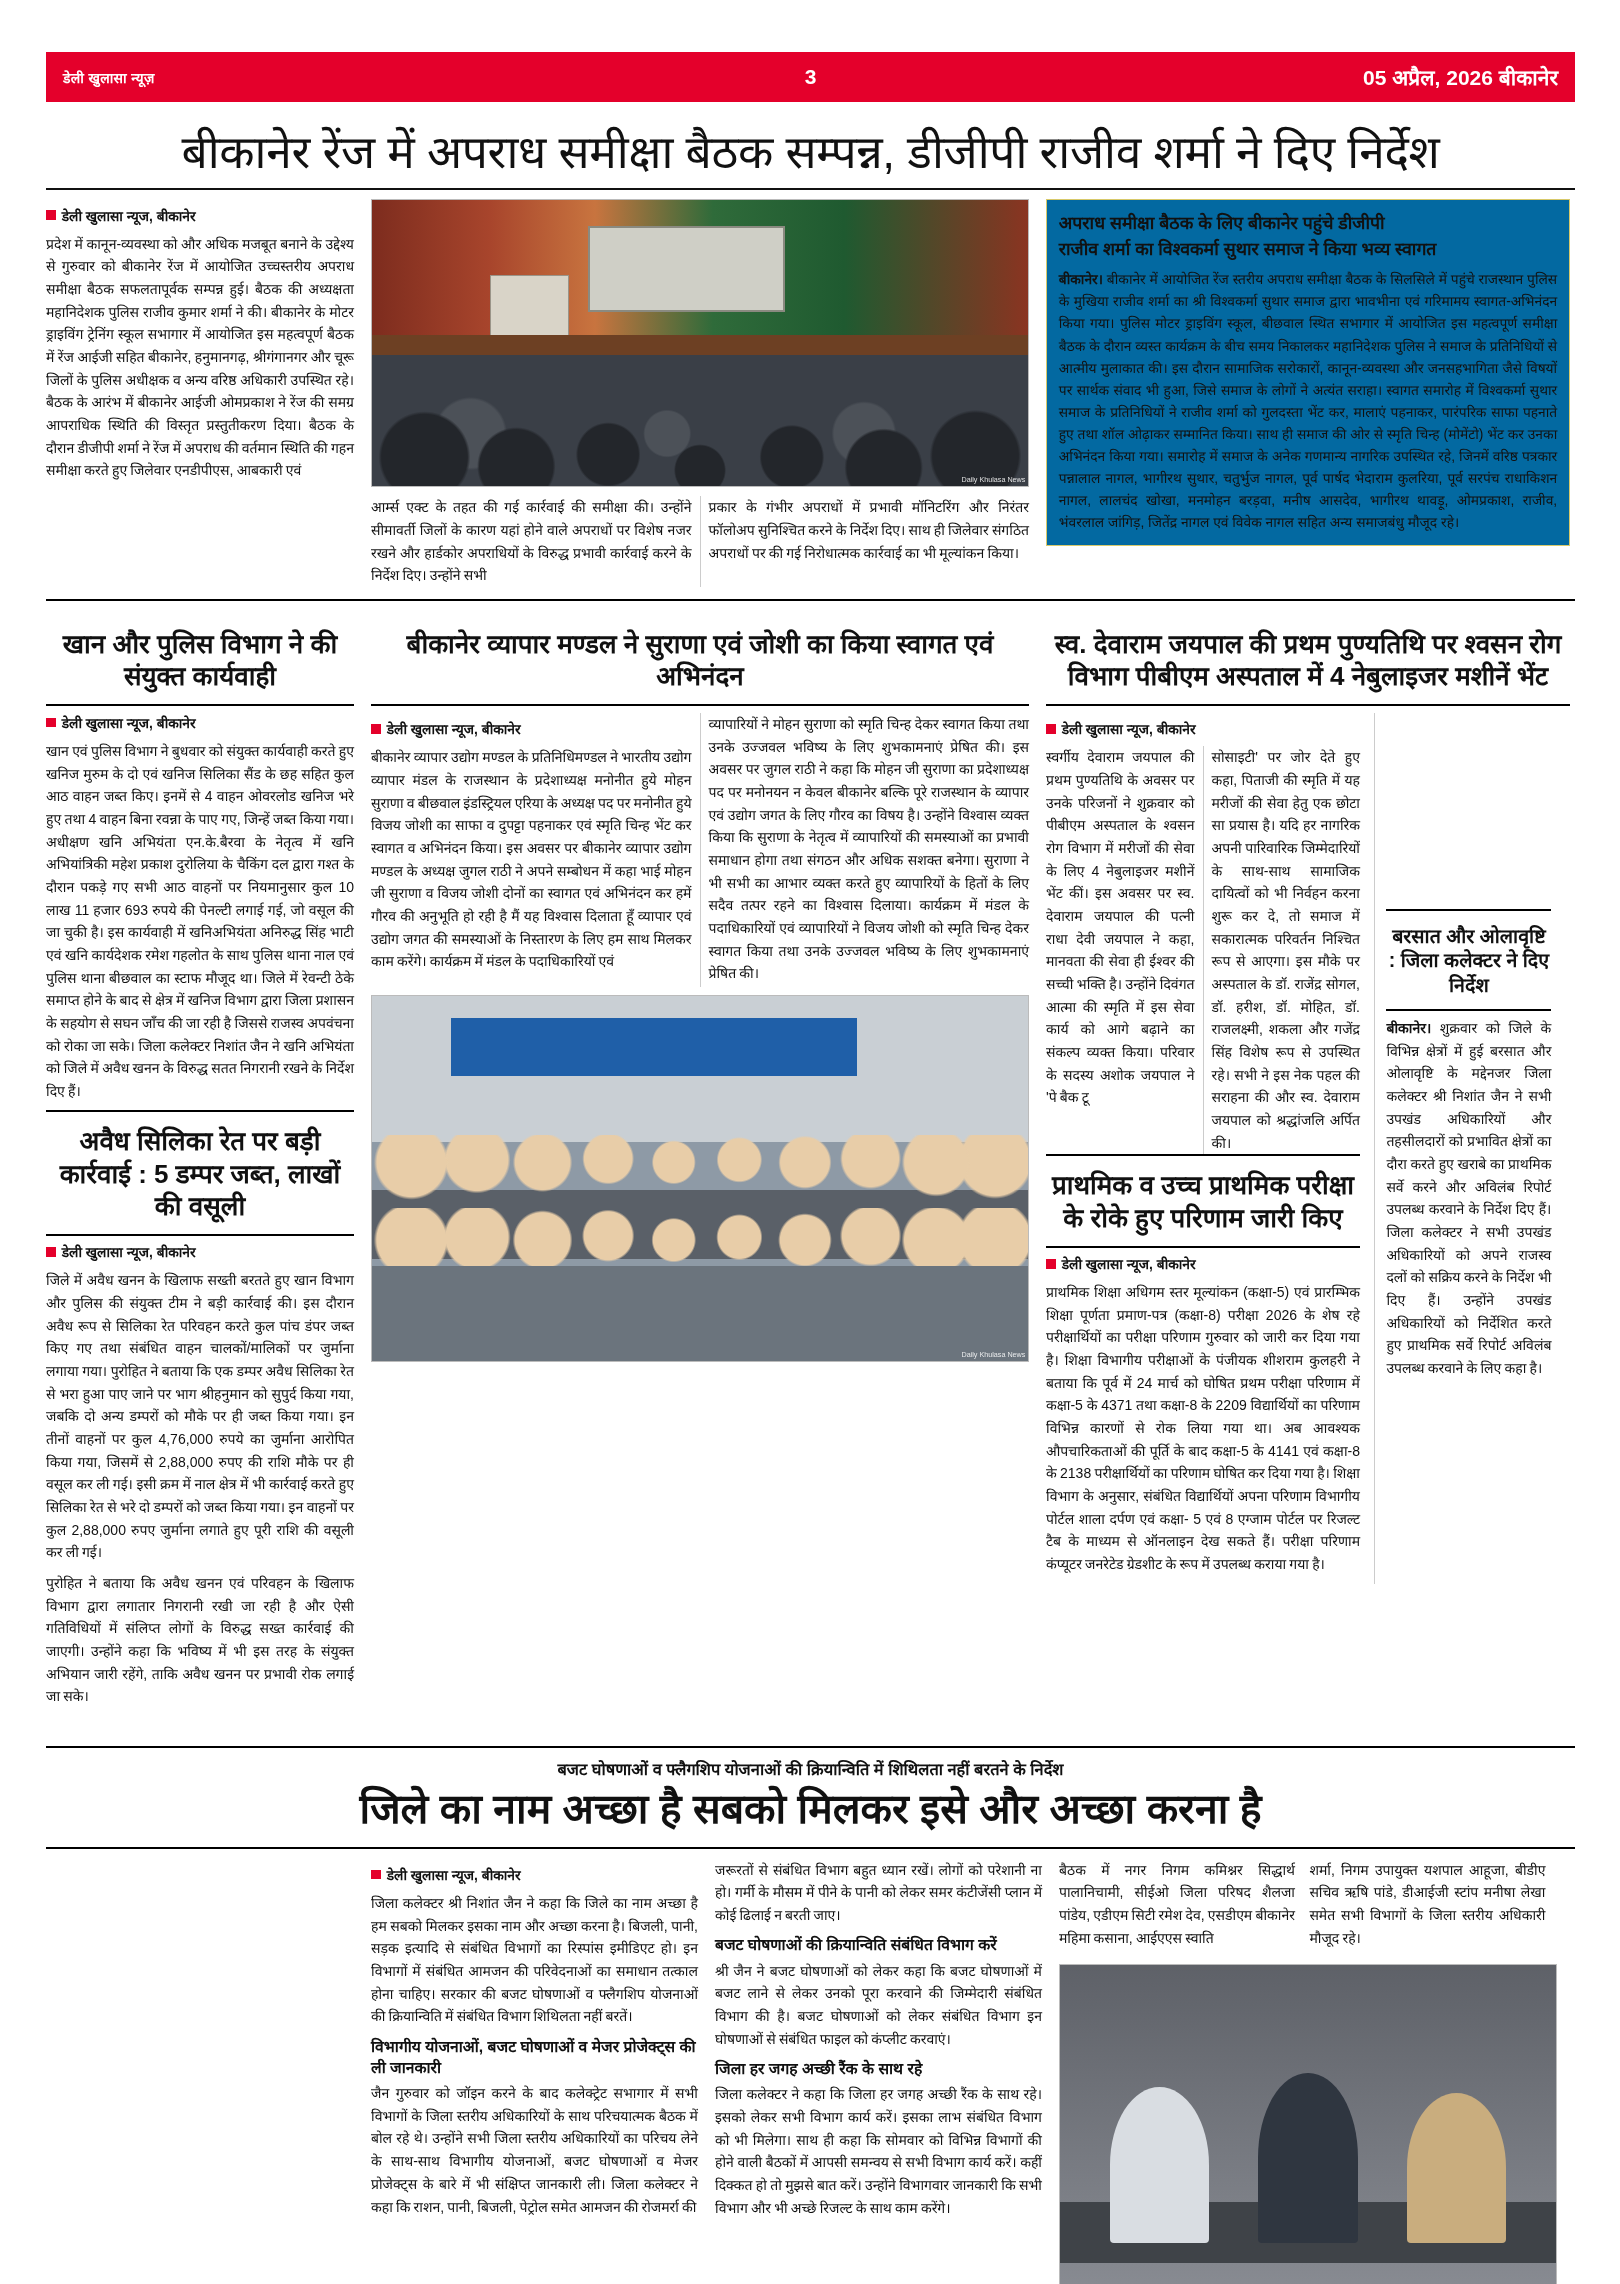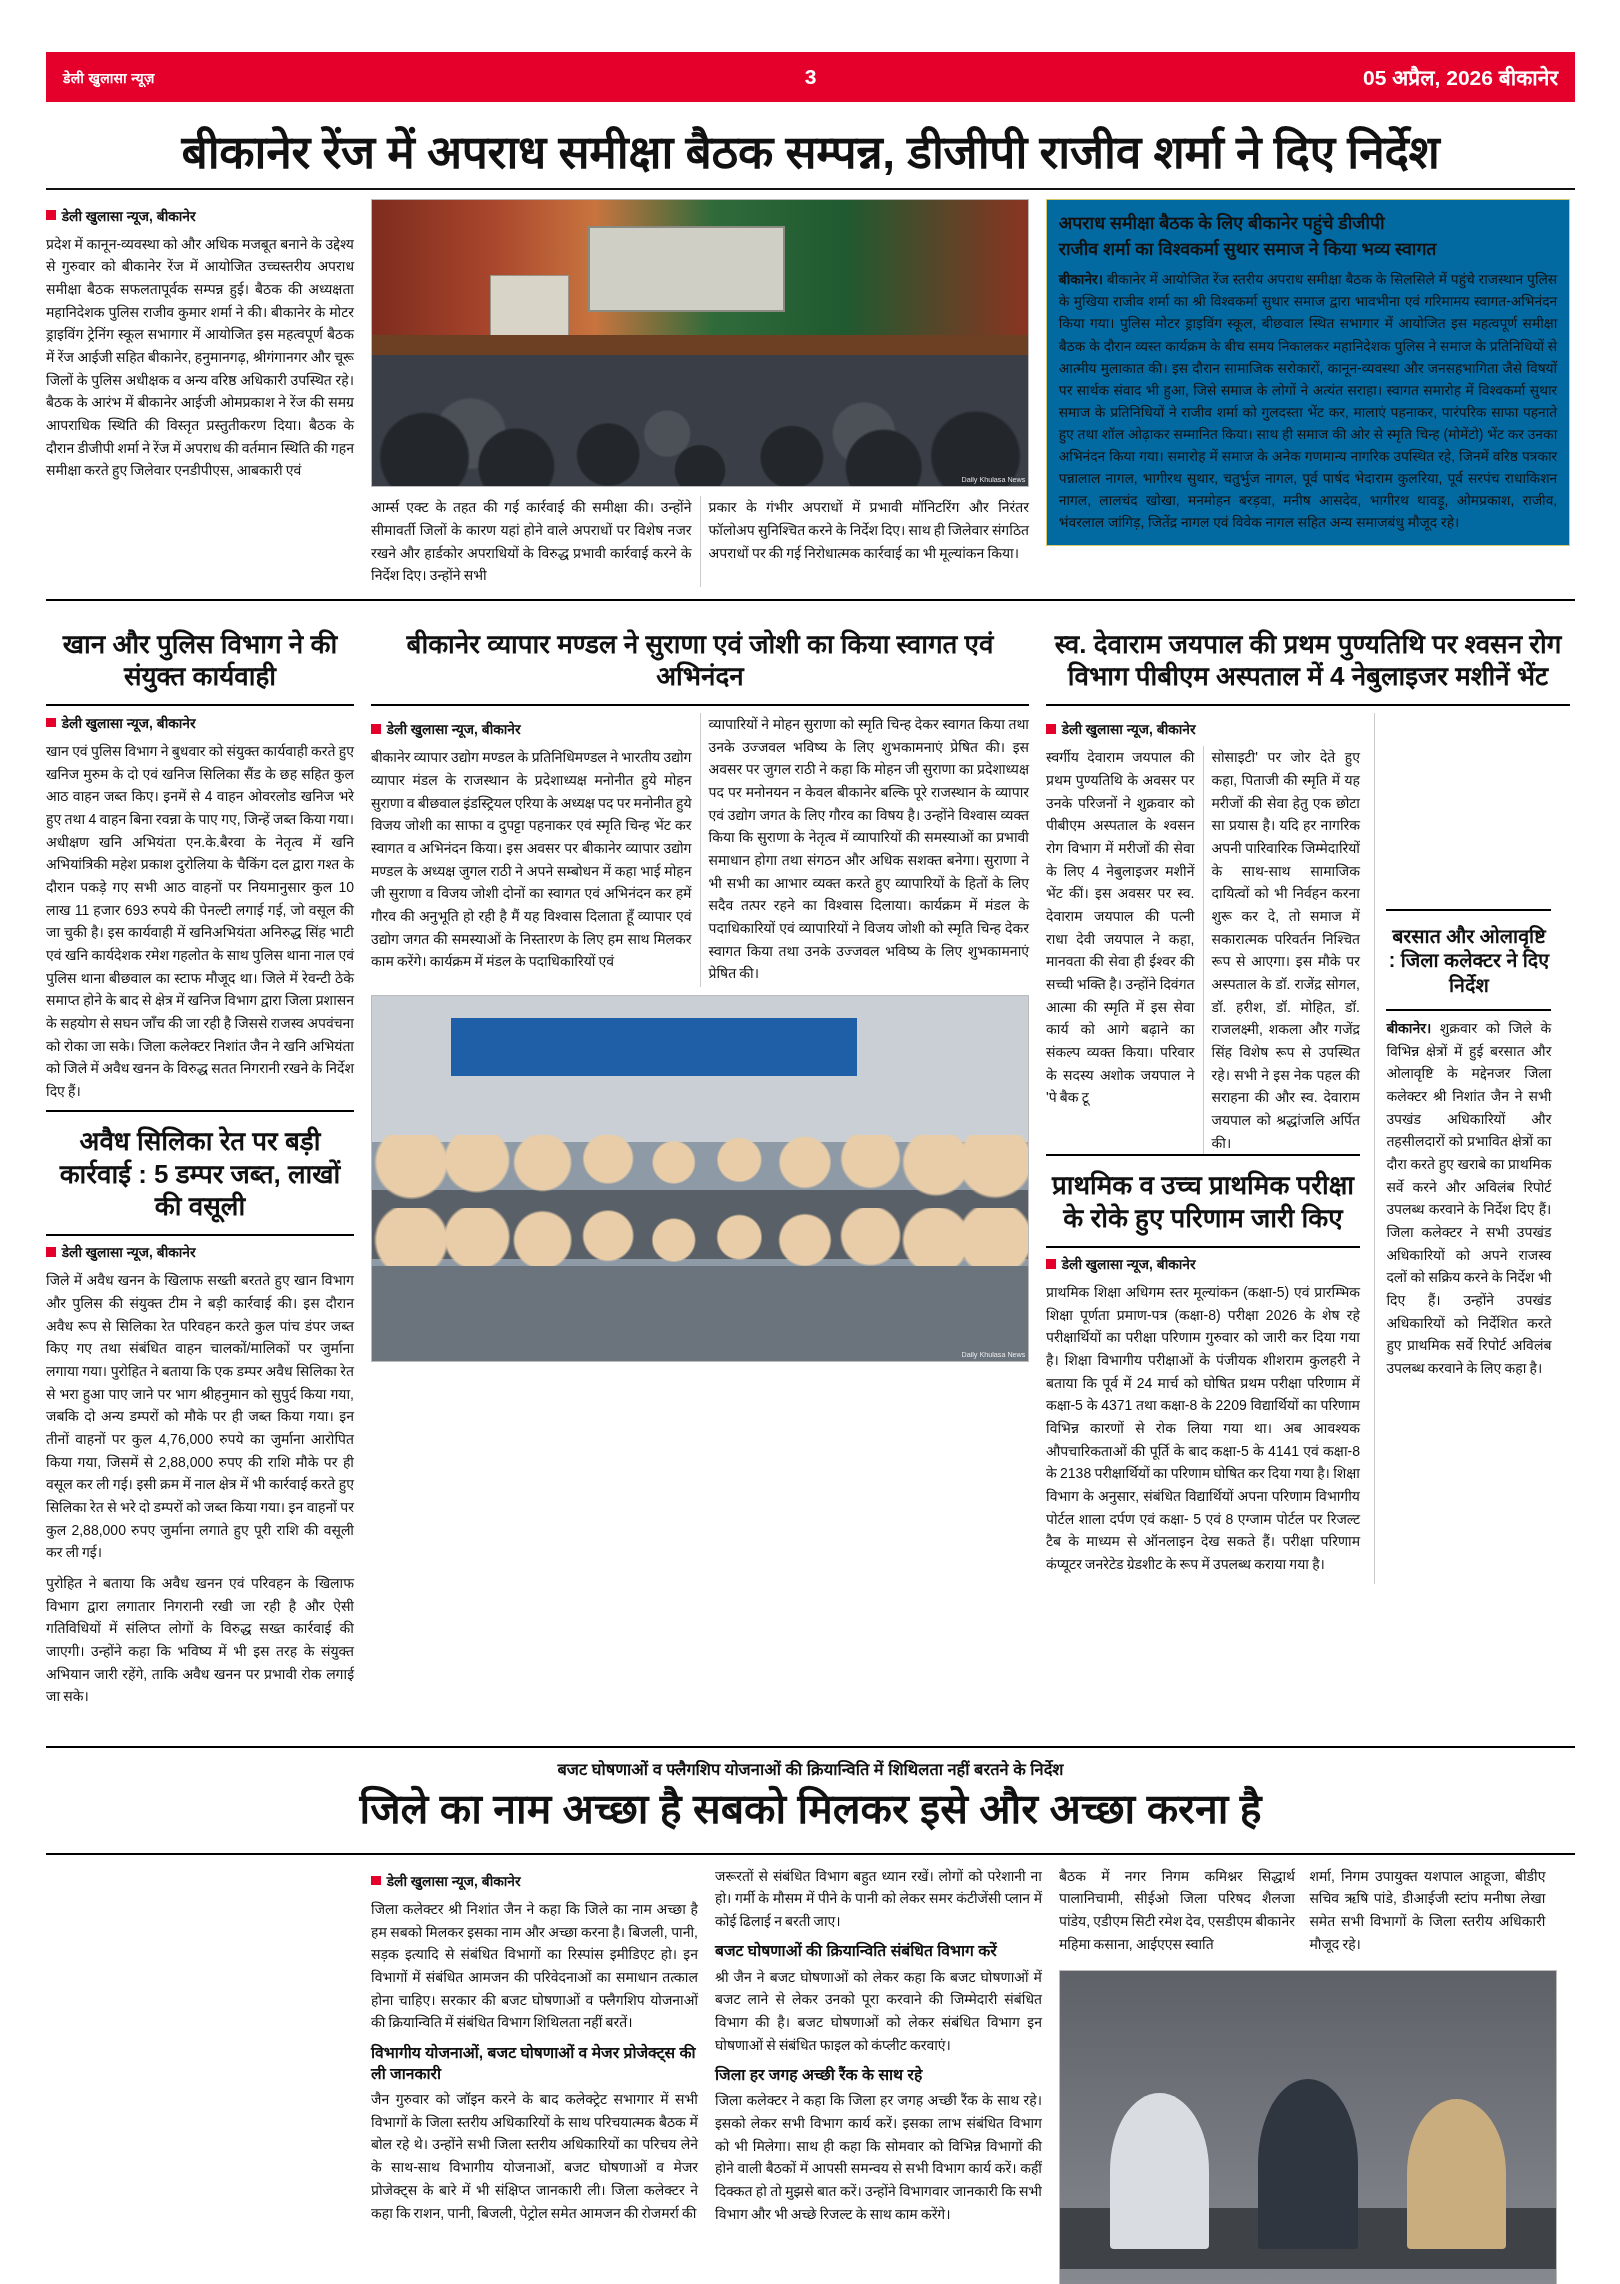--- a/index.html
+++ b/index.html
@@ -44,21 +44,21 @@
   .masthead .date {
     font-size: 21px;
     font-weight: bold;
   }
 
   .content { margin-top: 63px; }
 
   
   .main-headline {
     font-size: 46px;
-    font-weight: bold;
+    font-weight: normal;
     text-align: center;
     line-height: 1.18;
     padding: 10.5px 0 9.2px 0;
     border-bottom: 2.6px solid #111;
     border-top: 0;
     letter-spacing: -0.3px;
   }
   .rule-thick { border-bottom:2.6px solid #000; }
 
   
@@ -206,21 +206,21 @@
     text-align:center;
     font-size:16.4px;
     font-weight:bold;
     padding: 2.6px 0 5.2px 0;
   }
   .big-headline {
     font-size: 41px;
     font-weight: bold;
     text-align:center;
     line-height:1.2;
-    padding-bottom: 19px;
+    padding-bottom: 13px;
     border-bottom: 2px solid #000;
   }
   .bottom-cols { display:flex; gap:17px; margin-top:9.2px; }
   .b1 { width: 308px; }
   .b2 { width: 327px; }
   .b3 { width: 327px; }
   .b4 { width: 498px; }
   .inline-head {
     font-size: 15.7px; font-weight:bold; margin: 6.5px 0 3.9px 0; line-height:1.35;
   }

